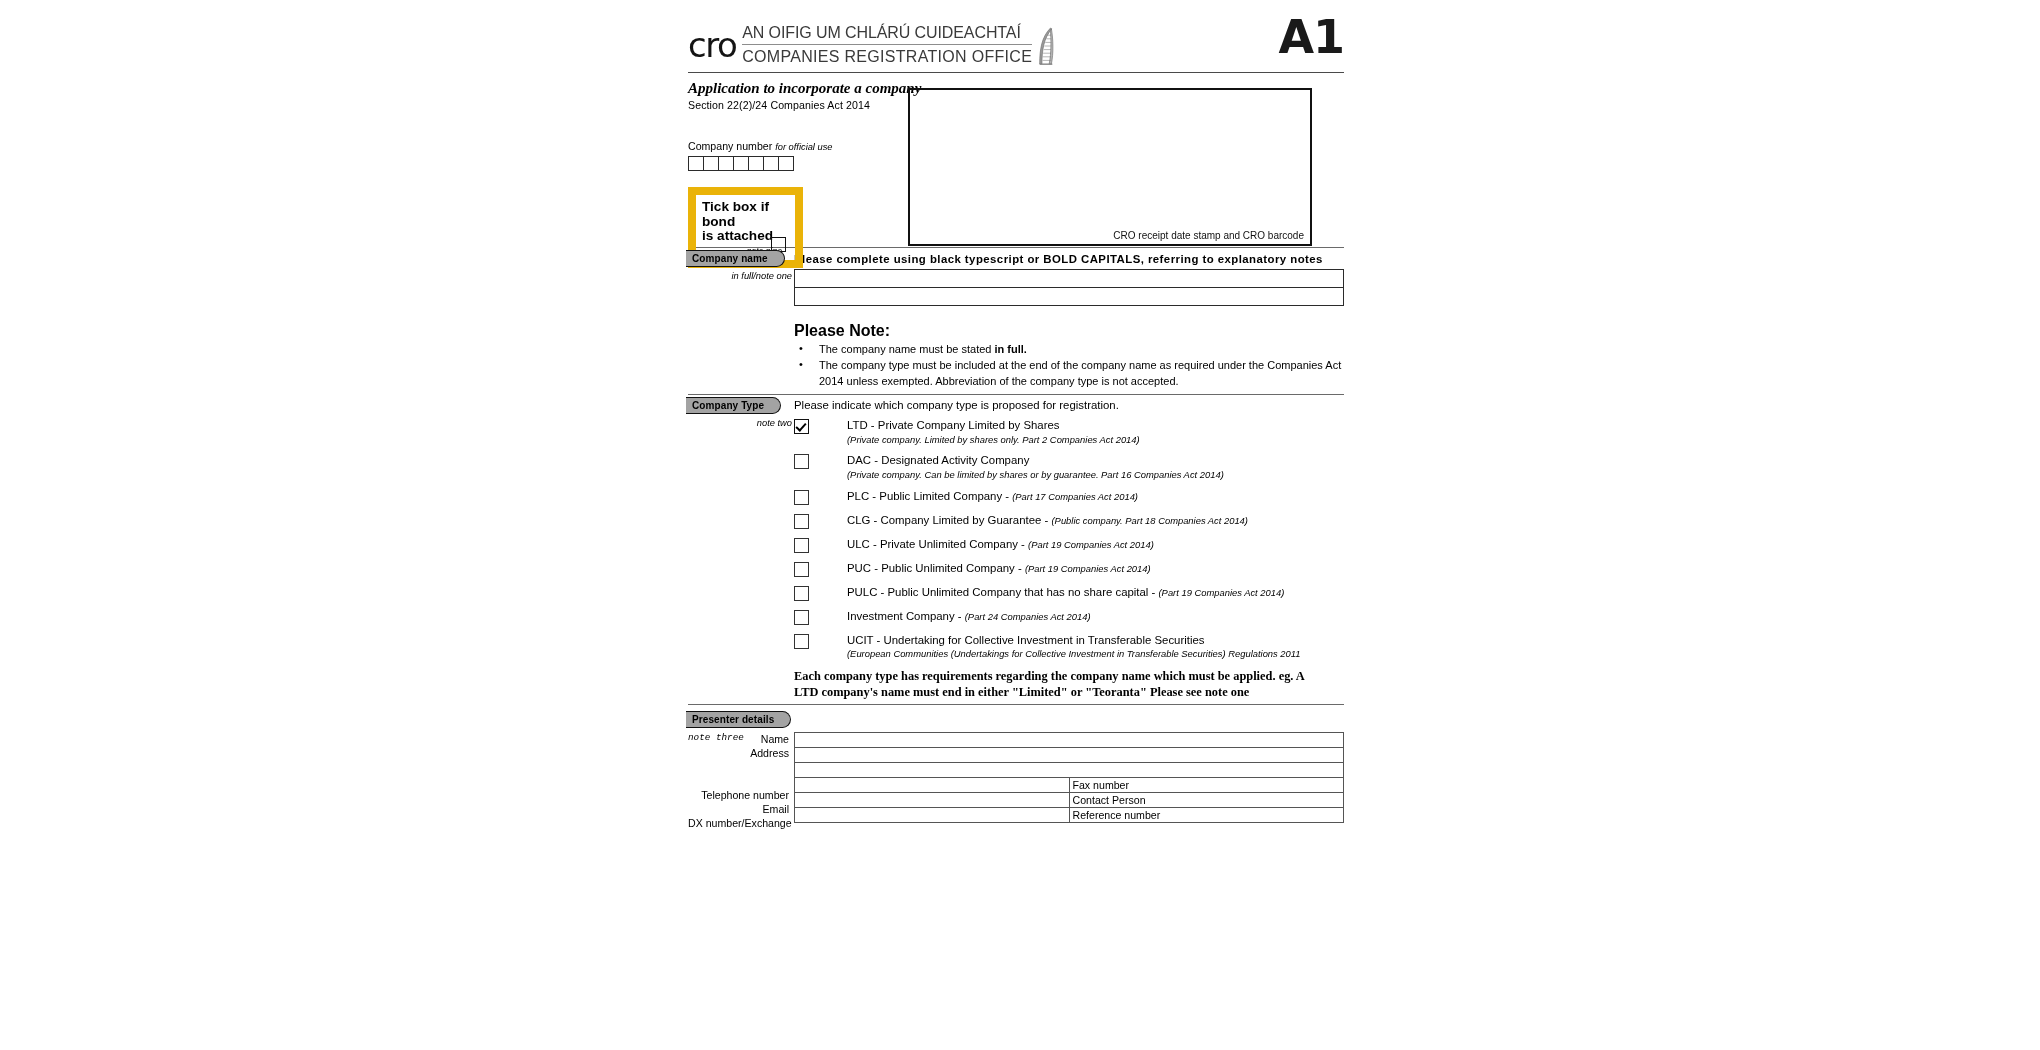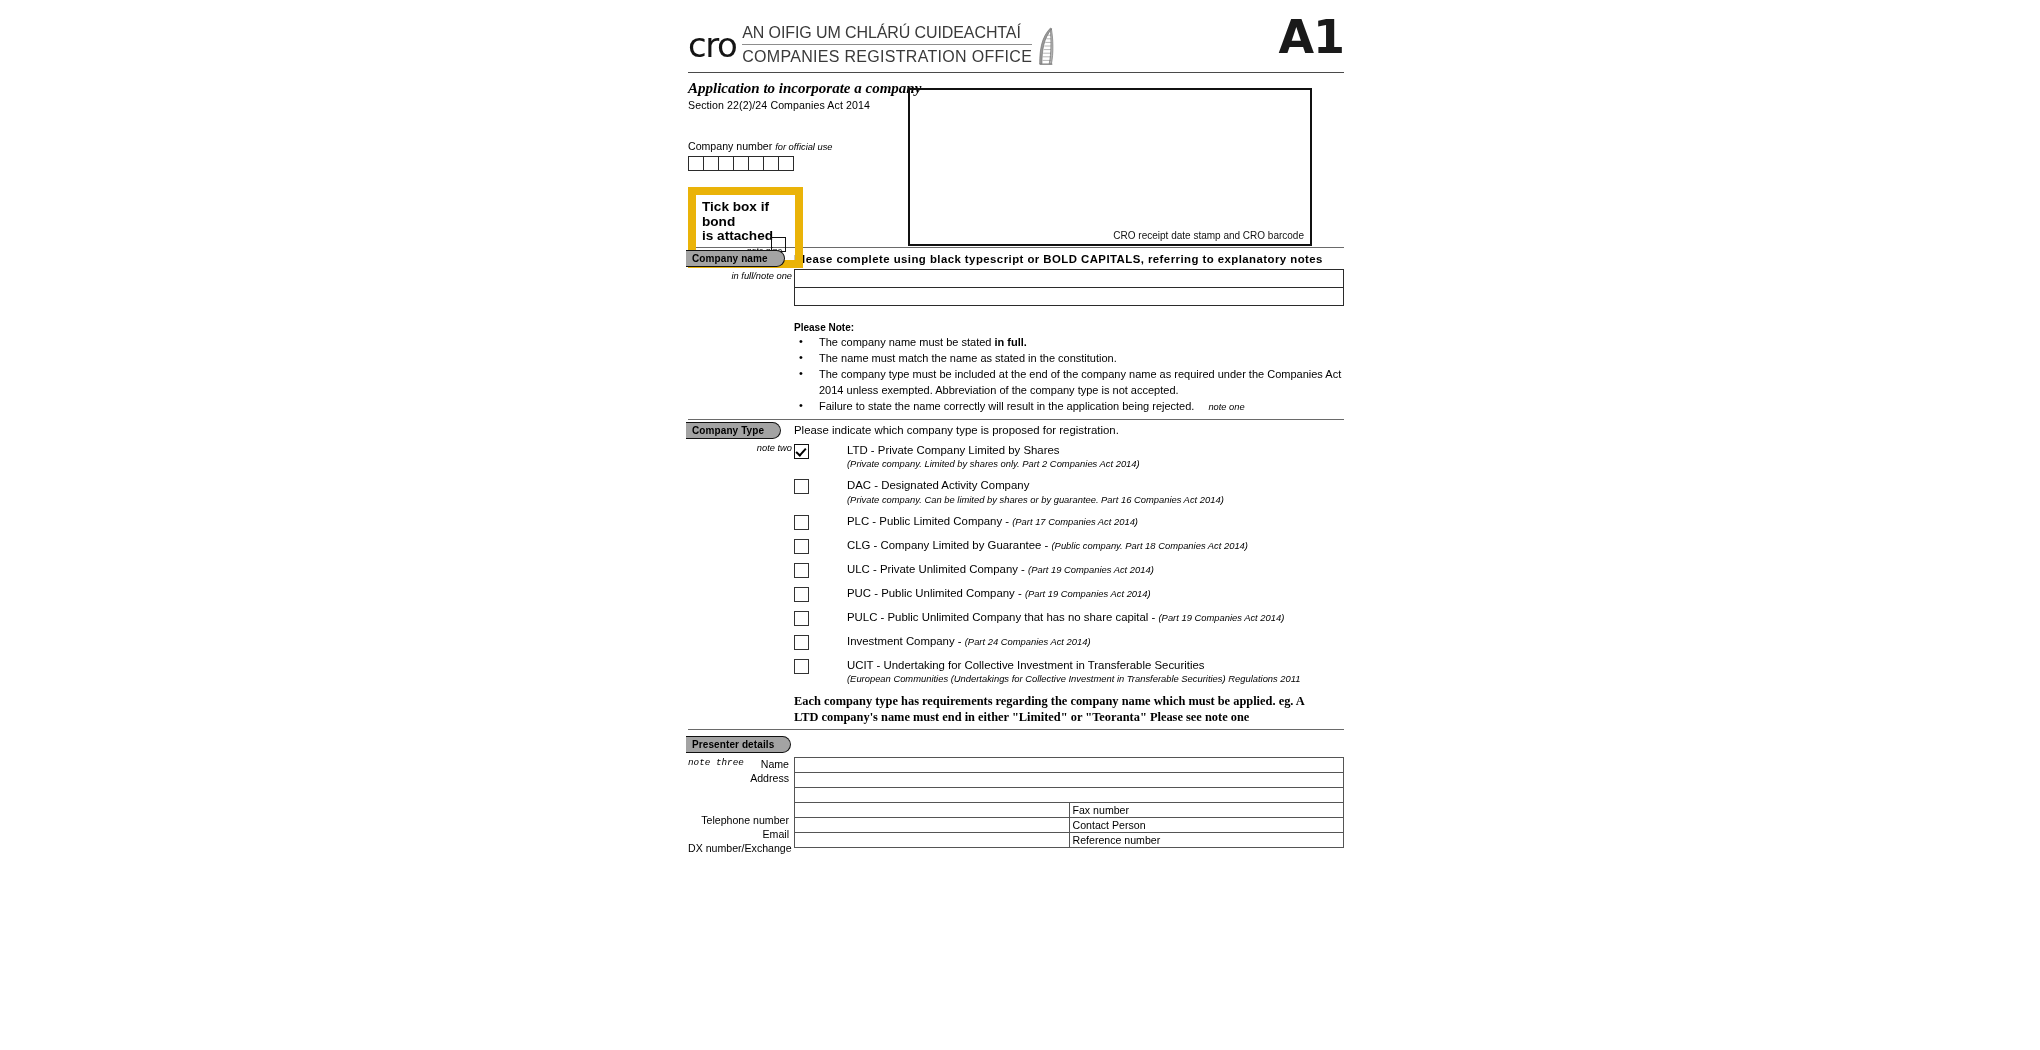--- a/index.html
+++ b/index.html
@@ -226,21 +226,21 @@
     border: 1.3px solid #2b2b2b;
     box-sizing: border-box;
   }
   .namefields .nf {
     height: 17px;
     border-bottom: 1.3px solid #2b2b2b;
   }
   .namefields .nf:last-child { border-bottom: 0; }
 
   .pn-title {
-    font-size: 10px;
+    font-size: 16px;
     font-weight: bold;
     margin-top: 16px;
   }
   ul.bullets {
     list-style: none;
     margin: 2px 0 0 0;
     padding: 0;
   }
   ul.bullets li {
     font-size: 11px;
@@ -438,27 +438,21 @@
         <div class="nf"></div>
         <div class="nf"></div>
       </div>
 
       <div class="pn-title">Please Note:</div>
       <ul class="bullets">
         <li>
           <span>The company name must be stated <b>in full.</b></span>
         </li>
         <li>
-          <span>The name must match the name as stated in the constitution.</span>
-        </li>
-        <li>
           <span>The company type must be included at the end of the company name as required under the Companies Act 2014 unless exempted. Abbreviation of the company type is not accepted.</span>
-        </li>
-        <li>
-          <span>Failure to state the name correctly will result in the application being rejected.</span><span class="noteref">note one</span>
         </li>
       </ul>
     </div>
   </div>
 
   <hr class="rule-thin" style="margin-top:4px;">
 
   <div class="row">
     <div class="gutter">
       <div class="tab">Company Type</div>

